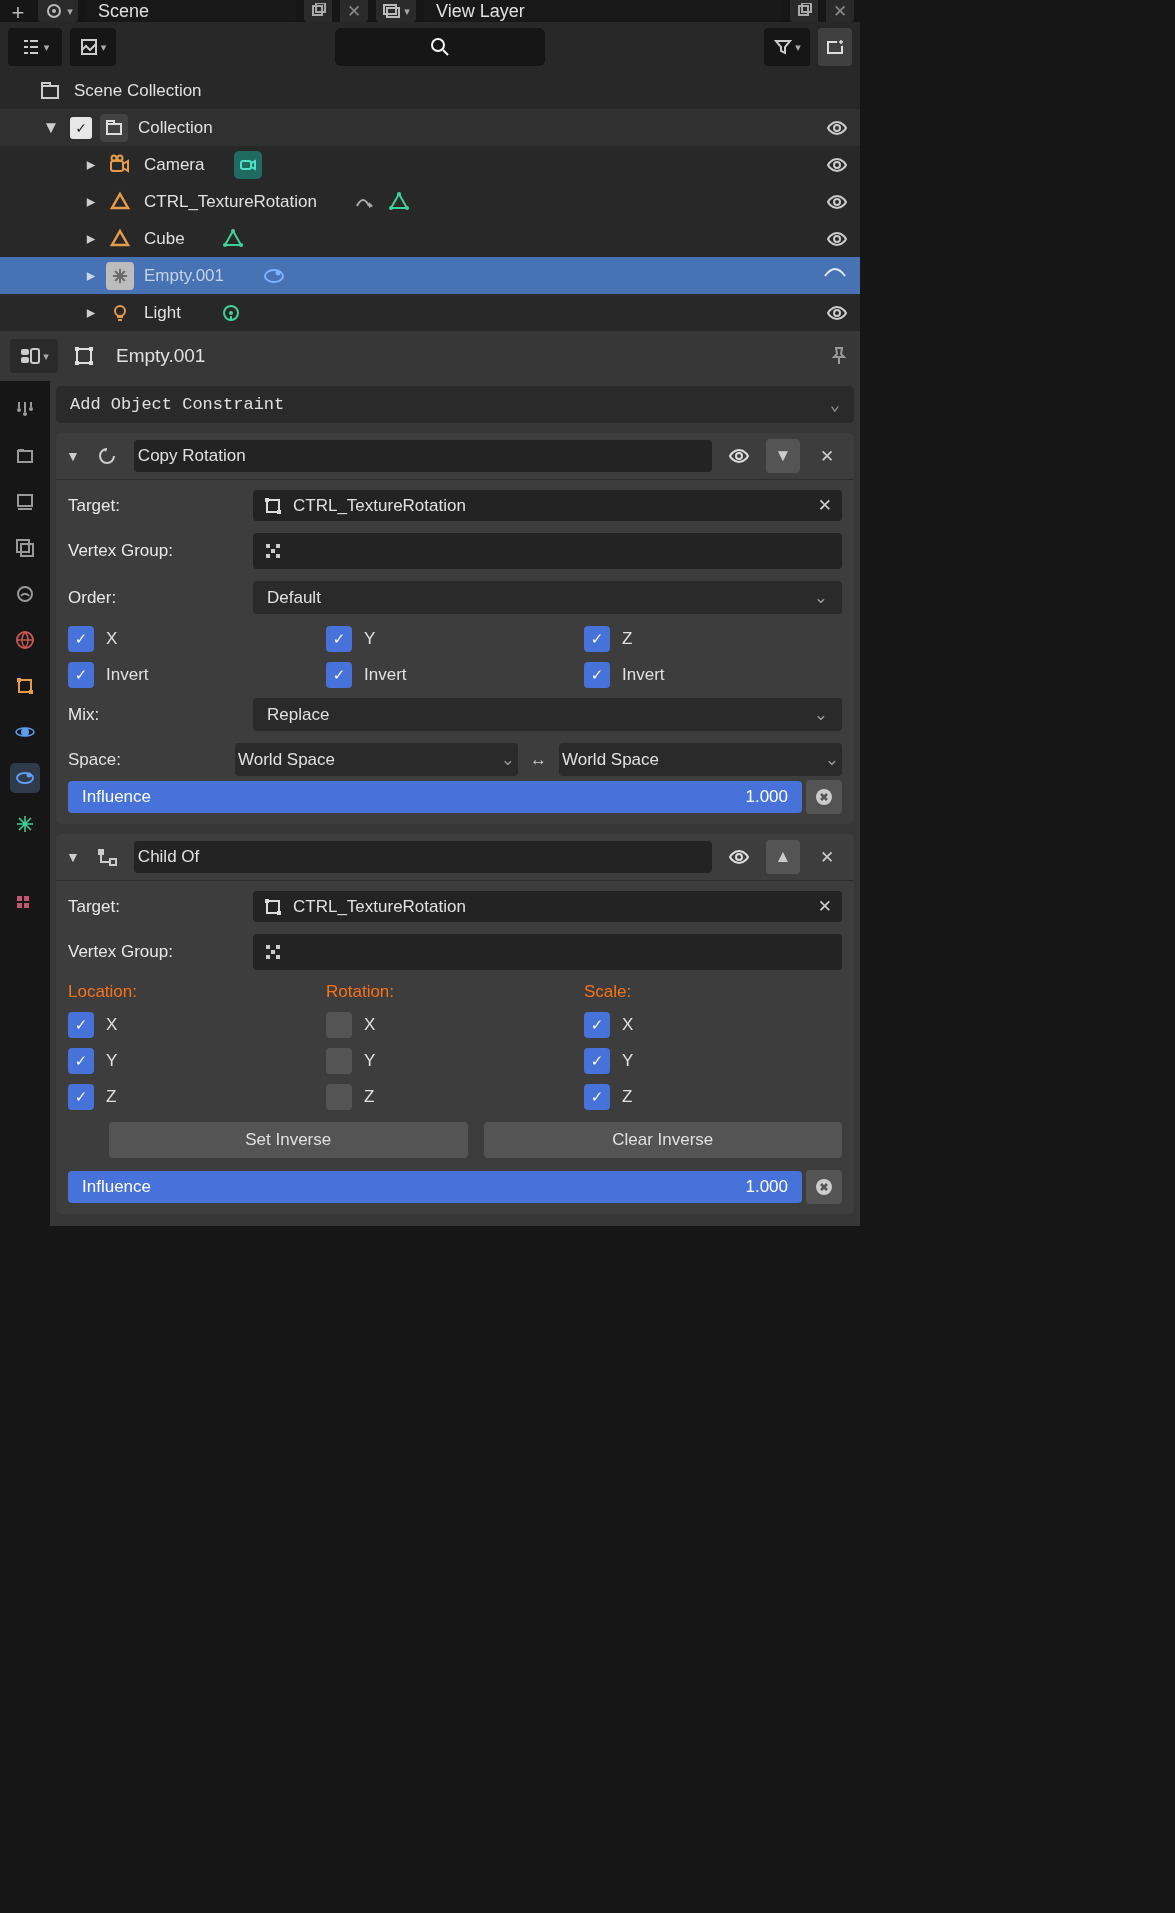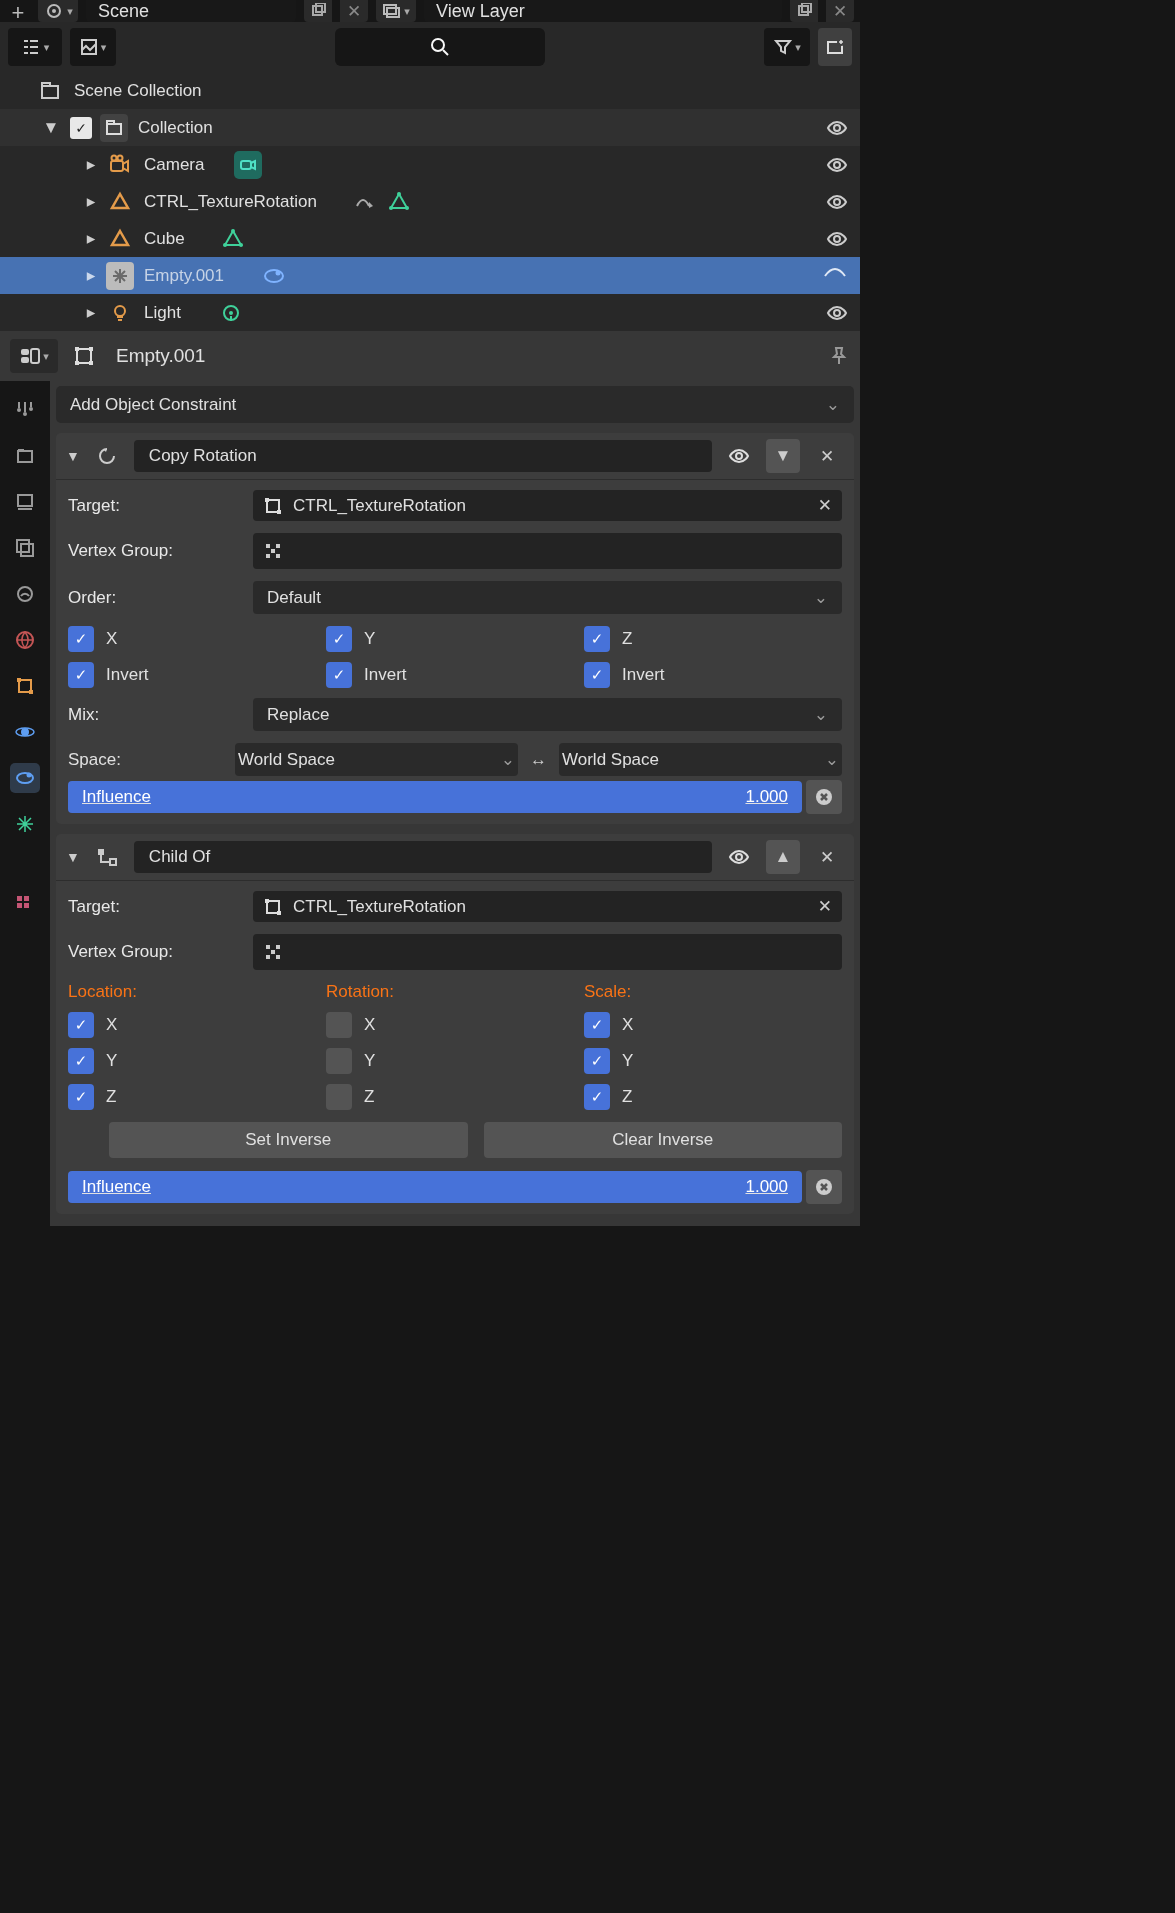--- a/index.html
+++ b/index.html
@@ -25,44 +25,44 @@
 .ol-icon { display:inline-flex; width:28px; height:28px; align-items:center; justify-content:center; margin-right:6px;}
 .box-icon{ background:#424242; border-radius:4px;}
 .checkbox-outl { width:22px;height:22px;border-radius:3px;background:#e8e8e8;display:inline-flex;align-items:center;justify-content:center;color:#222;margin-right:8px;font-size:14px;}
 .crumb { background:#373737; display:flex; align-items:center; padding:8px 10px; gap:12px;}
 .pin { margin-left:auto; color:#999;}
 .main-area { display:flex; }
 .side-tabs { background:#161616; width:50px; display:flex; flex-direction:column; align-items:center; gap:16px; padding-top:14px;}
 .side-tab { width:30px; height:30px; display:flex; align-items:center; justify-content:center; color:#888; border-radius:5px;}
 .side-tab.active { background:#2f3b4a; color:#5e9ef2;}
 .props { flex:1; background:#373737; padding:5px 6px 12px 6px;}
-.add-row { background:#2a2a2a; border-radius:5px; display:flex; align-items:center; padding:8px 14px; margin-bottom:10px;}
+.add-row { background:#2a2a2a; border-radius:5px; display:flex; align-items:center; padding:8px 14px; margin-bottom:10px;font-family:Liberation Mono, monospace;}
 .chev { margin-left:auto; color:#999;}
 .panel { background:#3d3d3d; border-radius:5px; margin-top:10px; padding-bottom:10px;}
 .panel-hdr{ display:flex; align-items:center; padding:6px 10px; gap:10px; border-bottom:1px solid #2d2d2d;}
 .panel-disc{ color:#ccc; font-size:14px;}
-.name-field{ flex:1; background:#232323; border-radius:4px; padding:6px 15px;}
+.name-field{ flex:1; background:#232323; border-radius:4px; padding:6px 4px;}
 .hdr-icon{ width:34px;height:34px;display:flex;align-items:center;justify-content:center;color:#ccc;}
 .hdr-icon.box{ background:#545454; border-radius:4px;}
 .panel-body{ padding:10px 12px 0 12px;}
 .form-row{ display:flex; align-items:center; margin-bottom:12px;}
 .form-lbl{ width:185px; color:#e8e8e8;}
 .id-field{ flex:1; background:#232323; border-radius:4px; display:flex; align-items:center; padding:5px 10px; gap:10px;}
 .id-field .x{ margin-left:auto; color:#ccc;}
 .id-blank{ flex:1; background:#232323; border-radius:4px; display:flex; align-items:center; padding:5px 10px; height:36px;}
 .select{ flex:1; background:#2a2a2a; border-radius:4px; display:flex; align-items:center; padding:6px 14px;}
 .axis-row{ display:flex; margin-bottom:10px;}
 .axis-cell{ flex:1; display:flex; align-items:center; gap:12px;}
 .cb{ width:26px;height:26px;border-radius:4px;display:inline-flex;align-items:center;justify-content:center;font-size:15px;}
 .cb.on{ background:#4772d9; color:#fff;}
 .cb.off{ background:#545454; color:#888;}
 .space-row{ display:flex; align-items:center; gap:12px; margin-bottom:4px;}
 .space-sel{ flex:1; background:#2a2a2a; border-radius:4px; display:flex; align-items:center; padding:6px 3px;}
 .swap{ color:#ccc;}
-.influence{ display:flex; align-items:center; gap:0;text-decoration:underline;}
+.influence{ display:flex; align-items:center; gap:0;}
 .inf-bar{ flex:1; background:#4772d9; border-radius:4px; display:flex; align-items:center; justify-content:space-between; padding:6px 14px; color:#fff;}
 .inf-x { width:36px;height:34px;background:#545454;border-radius:4px;margin-left:4px;display:flex;align-items:center;justify-content:center;}
 .colhdr-row{ display:flex; margin-bottom:10px;}
 .colhdr{ flex:1; color:#f97316;}
 .btn-row{ display:flex; gap:16px; margin:12px 0;padding-left:41px;}
 .grey-btn{ flex:1; background:#545454; border-radius:4px; text-align:center; padding:8px 0;}
 svg{ display:block;}
 </style>
 </head>
 <body>

